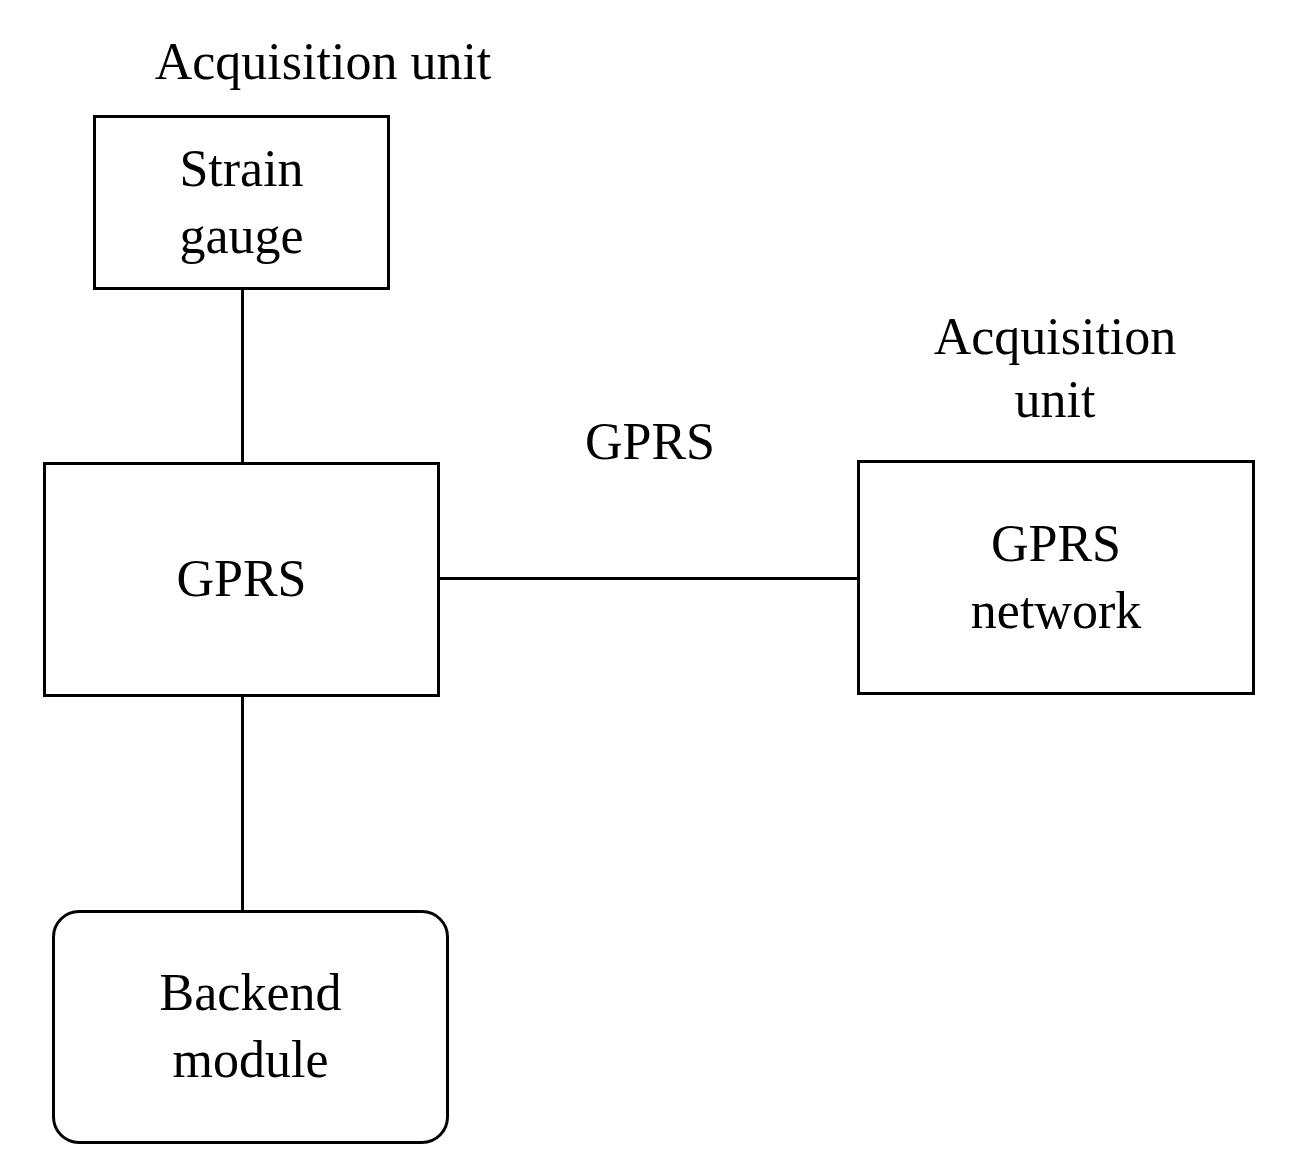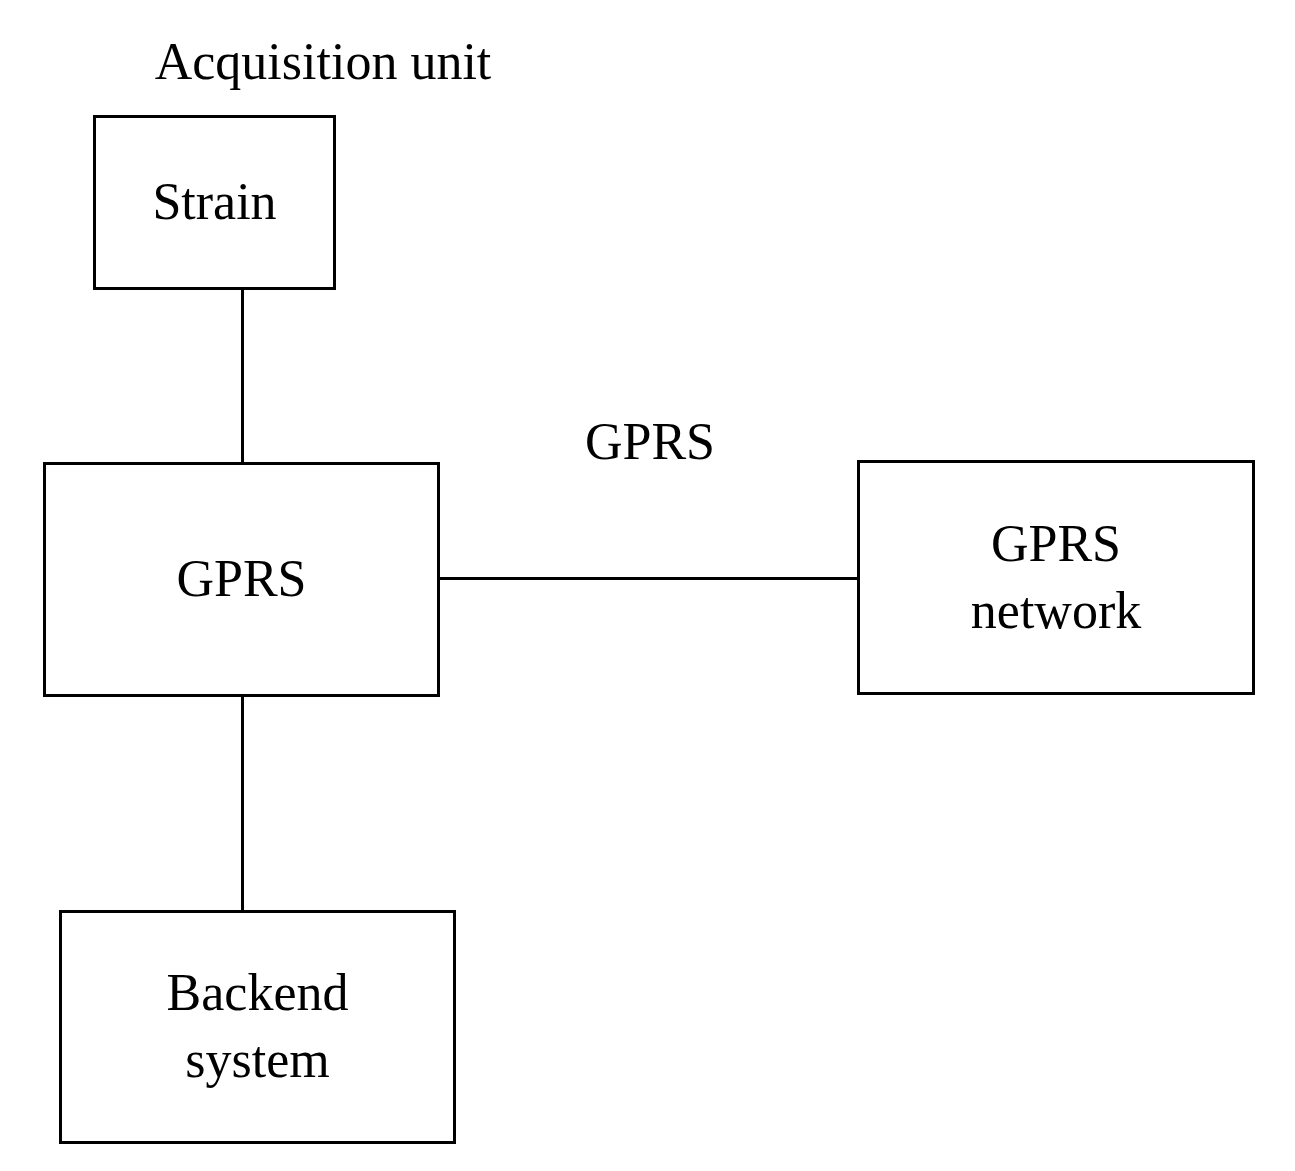--- a/index.html
+++ b/index.html
@@ -65,24 +65,24 @@
   }
   .connector {
     position: absolute;
     background: #000000;
     z-index: 1;
   }
   .connector.vertical { width: 3px; }
   .connector.horizontal { height: 3px; }
 
   
-  #box-strain-gauge   { left: 93px;  top: 115px; width: 243px; height: 175px; }
+  #box-strain-gauge   { left: 93px;  top: 115px; width: 297px; height: 175px; }
   #box-gprs-network   { left: 43px;  top: 462px; width: 397px; height: 235px; }
   #box-gprs-module    { left: 857px; top: 460px; width: 398px; height: 235px; }
-  #box-backend-system { left: 59px;  top: 910px; width: 397px; height: 234px; }
+  #box-backend-system { left: 52px;  top: 910px; width: 397px; height: 234px; border-radius: 27px; }
 
   #label-acquisition-unit-left  { left: 108px; top: 30px;  width: 430px; }
   #label-acquisition-unit-right { left: 880px; top: 305px; width: 350px; }
   #label-gprs-transmission      { left: 450px; top: 410px; width: 400px; }
 
   #connector-strain-to-network  { left: 241px; top: 289px; height: 174px; }
   #connector-network-to-backend { left: 241px; top: 696px; height: 215px; }
   #connector-network-to-module  { left: 438px; top: 577px; width: 421px; }
 </style>
 </head>
@@ -93,36 +93,41 @@
   <div class="connector vertical" id="connector-strain-to-network"></div>
 
   <div class="connector vertical" id="connector-network-to-backend"></div>
 
   <div class="connector horizontal" id="connector-network-to-module"></div>
 
   <div class="free-label" id="label-acquisition-unit-left">
     <span class="label-line">Acquisition unit</span>
   </div>
 
+  <div class="free-label wrapped" id="label-acquisition-unit-right">
+    <span class="label-line">Acquisition</span>
+    <span class="label-line">unit</span>
+  </div>
 
   <div class="edge-label" id="label-gprs-transmission">
     <span class="label-line">GPRS</span>
   </div>
 
   <div class="node-box" id="box-strain-gauge">
     <span class="node-label-line">Strain</span>
+    <span class="node-label-line">gauge</span>
   </div>
 
   <div class="node-box" id="box-gprs-network">
     <span class="node-label-line">GPRS</span>
   </div>
 
   <div class="node-box" id="box-gprs-module">
     <span class="node-label-line">GPRS</span>
     <span class="node-label-line">network</span>
   </div>
 
   <div class="node-box" id="box-backend-system">
     <span class="node-label-line">Backend</span>
-    <span class="node-label-line">system</span>
+    <span class="node-label-line">module</span>
   </div>
 
 </div>
 
 </body></html>

